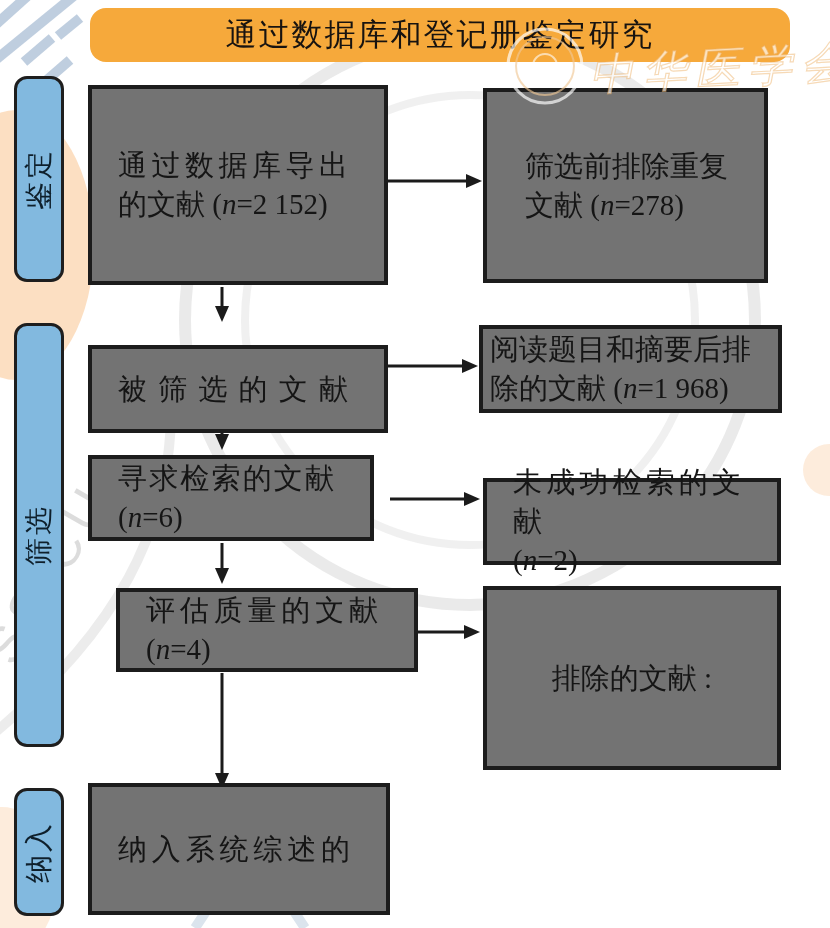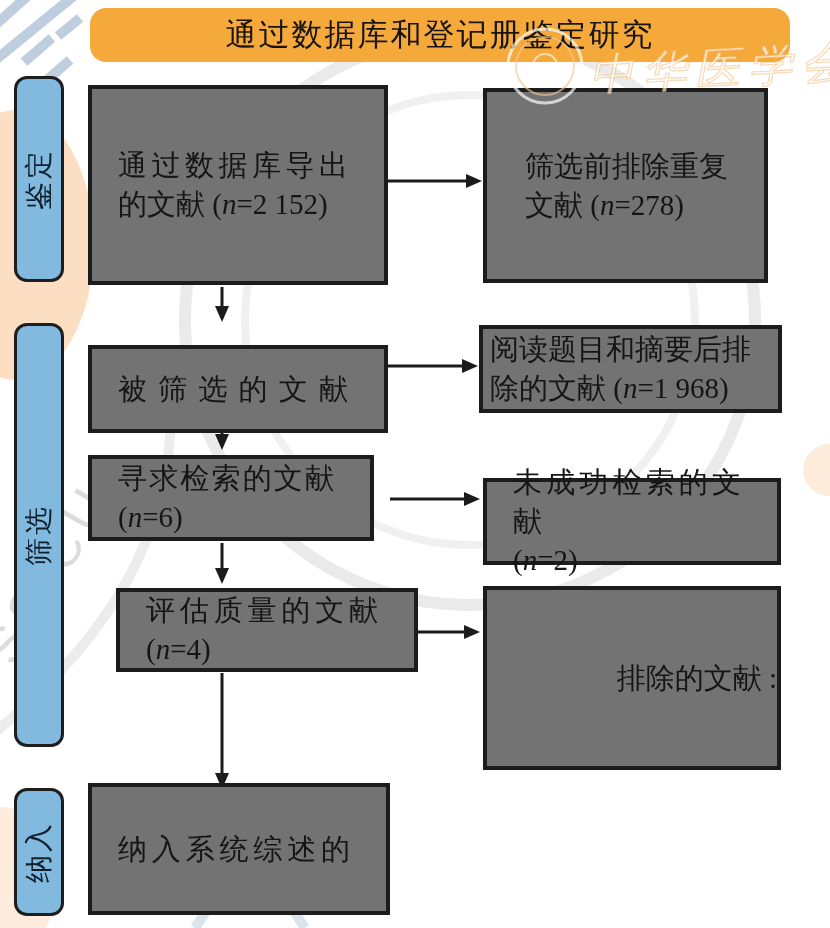--- a/index.html
+++ b/index.html
@@ -34,21 +34,21 @@
   #bar-included       { top:788px; height:128px; }
 
   .box {
     position:absolute; z-index:3; background:#737373;
     border:4px solid #1c1c1c; box-sizing:border-box;
     display:flex; flex-direction:column; justify-content:center;
     font-size:29px; line-height:1.34;
   }
   .box .inner { padding:0 36px 0 26px; }
   .box.tight .inner { padding:0 4px 0 7px; }
-  .box.centered .inner { padding:0; text-align:right; }
+  .box.centered .inner { padding:0; text-align:center; }
   .justify { text-align:justify; text-align-last:justify; }
 
   #box-db-records            { left:88px;  top:85px;  width:300px; height:200px; }
   #box-duplicates-removed    { left:483px; top:88px;  width:285px; height:195px;align-items:flex-end; }
   #box-records-screened      { left:88px;  top:322px; width:300px; height:88px;margin-top:23px;  }
   #box-records-excluded      { left:479px; top:325px; width:303px; height:88px;  }
   #box-reports-sought        { left:88px;  top:455px; width:286px; height:86px;  }
   #box-reports-not-retrieved { left:483px; top:458px; width:298px; height:87px;margin-top:20px;  }
   #box-reports-assessed      { left:88px;  top:588px; width:302px; height:84px;margin-left:28px;  }
   #box-reports-excluded      { left:483px; top:586px; width:298px; height:184px; }

